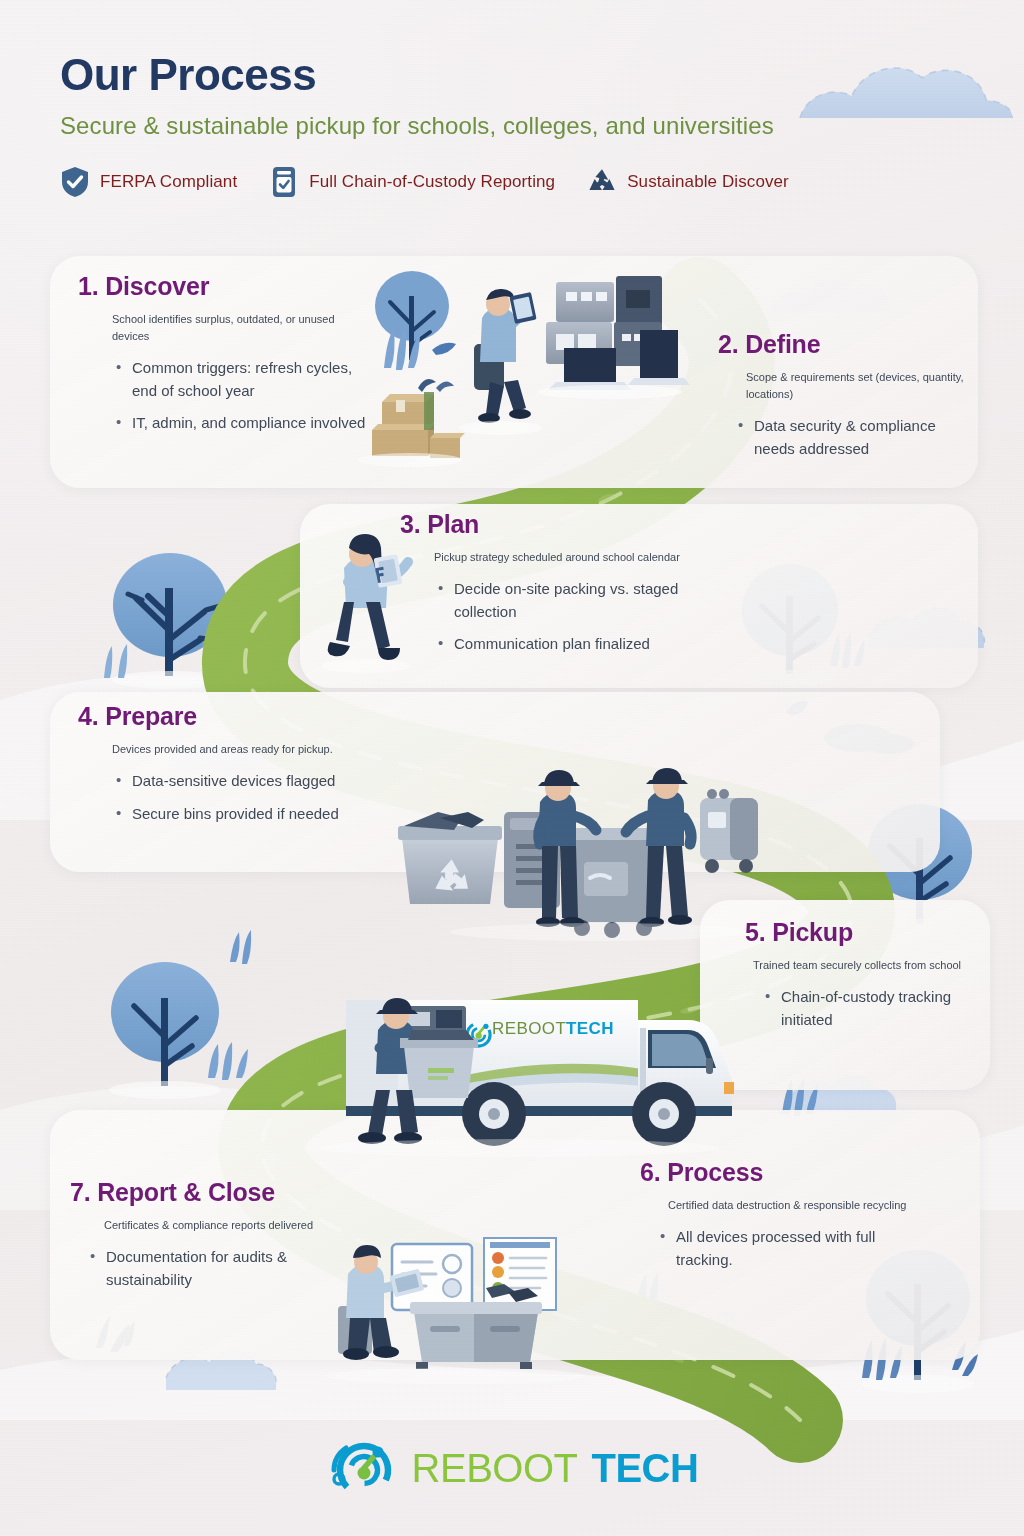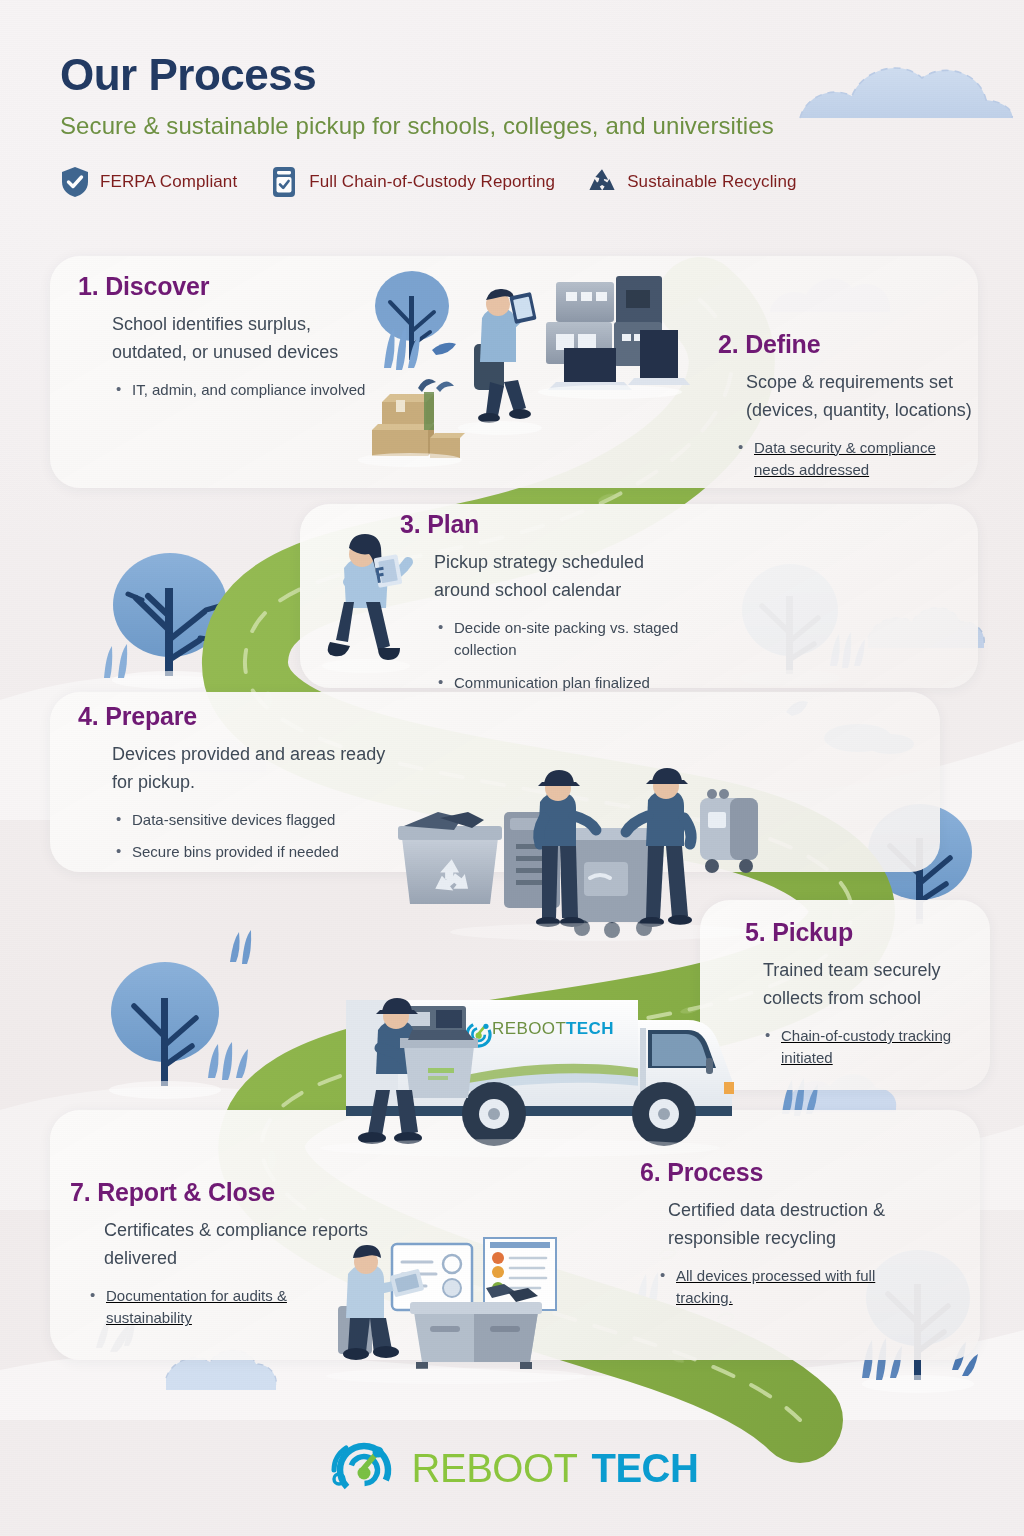--- a/index.html
+++ b/index.html
@@ -64,46 +64,46 @@
   #card5 { left: 700px; top: 900px;  width: 290px;  height: 190px; }
   #card7 { left: 50px;  top: 1110px; width: 930px;  height: 250px; }
 
   
   .step { position: absolute; }
   .step-title {
     font-size: 25px; font-weight: 700; color: #701a75;
     letter-spacing: -0.2px; margin-bottom: 10px;
   }
   .step-lead {
-    font-size: 18px; color: #3f4a58; line-height: 1.55;
+    font-size: 11px; color: #3f4a58; line-height: 1.55;
     margin-left: 34px;
   }
   .step-bullets { list-style: none; margin-top: 12px; }
   .step-bullets li {
     position: relative; font-size: 15px; color: #3f4a58;
     line-height: 1.5; margin: 0 0 10px 0; padding-left: 18px;
   }
   .step-bullets li::before {
     content: "•"; position: absolute; left: 2px; top: -1px;
     color: #5c6677; font-size: 15px;
   }
   .indent-bul { margin-left: 36px; }
-  .indent-bul-sm { margin-left: 18px; text-decoration: underline; }
+  .indent-bul-sm { margin-left: 18px; }
 
   #s1 { left: 78px;  top: 272px;  width: 290px; }
   #s2 { left: 718px; top: 330px;  width: 260px; }
   #s3 { left: 400px; top: 510px;  width: 300px; }
   #s4 { left: 78px;  top: 702px;  width: 320px; }
   #s5 { left: 745px; top: 918px;  width: 235px; }
   #s6 { left: 640px; top: 1158px; width: 290px; }
   #s7 { left: 70px;  top: 1178px; width: 300px; }
 
   #s2 .step-title, #s5 .step-title, #s6 .step-title { text-align: left; }
   #s2 .step-lead { margin-left: 28px; }
-  #s5 .step-lead, #s6 .step-lead { margin-left: 18px; }
+  #s5 .step-lead, #s6 .step-lead { margin-left: 8px; }
   #s6 .step-lead { margin-left: 28px; }
 
   
   .footer-logo {
     position: absolute; left: 0; right: 0; top: 1432px;
     display: flex; align-items: center; justify-content: center; gap: 14px;
   }
   .logo-word { font-size: 40px; font-weight: 700; letter-spacing: -0.5px; }
   .logo-reboot { color: #8cc63e; font-weight: 400; }
   .logo-tech { color: #0b9dd1; font-weight: 700; }
@@ -612,30 +612,31 @@
         </div>
 
         <div class="badge">
           <svg class="badge-icon" viewBox="0 0 32 32">
             <g fill="#2f4868">
               <path d="M16 2.5 l6.6 11.2 l-4.4 -0.9 l-1.2 5.1 l-5.1 -1.2 l1.2 -5.1 l-4.2 -0.9 Z"></path>
               <path d="M2.6 24.4 l5.6 -11.7 l2.5 3.7 l4.4 -2.9 l2.9 4.4 l-4.4 2.9 l2.4 3.6 Z"></path>
               <path d="M29.4 24.4 l-13 0.2 l2.4 -3.8 l-4.4 -2.8 l2.8 -4.4 l4.4 2.8 l2.3 -3.7 Z"></path>
             </g>
           </svg>
-          <span class="badge-label">Sustainable Recycling</span>
+          <span class="badge-label">Sustainable Discover</span>
         </div>
 
       </div>
     </div>
 
     <div class="step" id="s1">
       <div class="step-title">1. Discover</div>
       <div class="step-lead">School identifies surplus, outdated, or unused devices</div>
       <ul class="step-bullets indent-bul">
+        <li>Common triggers: refresh cycles, end of school year</li>
         <li>IT, admin, and compliance involved</li>
       </ul>
     </div>
 
     <div class="step" id="s2">
       <div class="step-title">2. Define</div>
       <div class="step-lead">Scope &amp; requirements set (devices, quantity, locations)</div>
       <ul class="step-bullets indent-bul-sm">
         <li>Data security &amp; compliance needs addressed</li>
       </ul>

